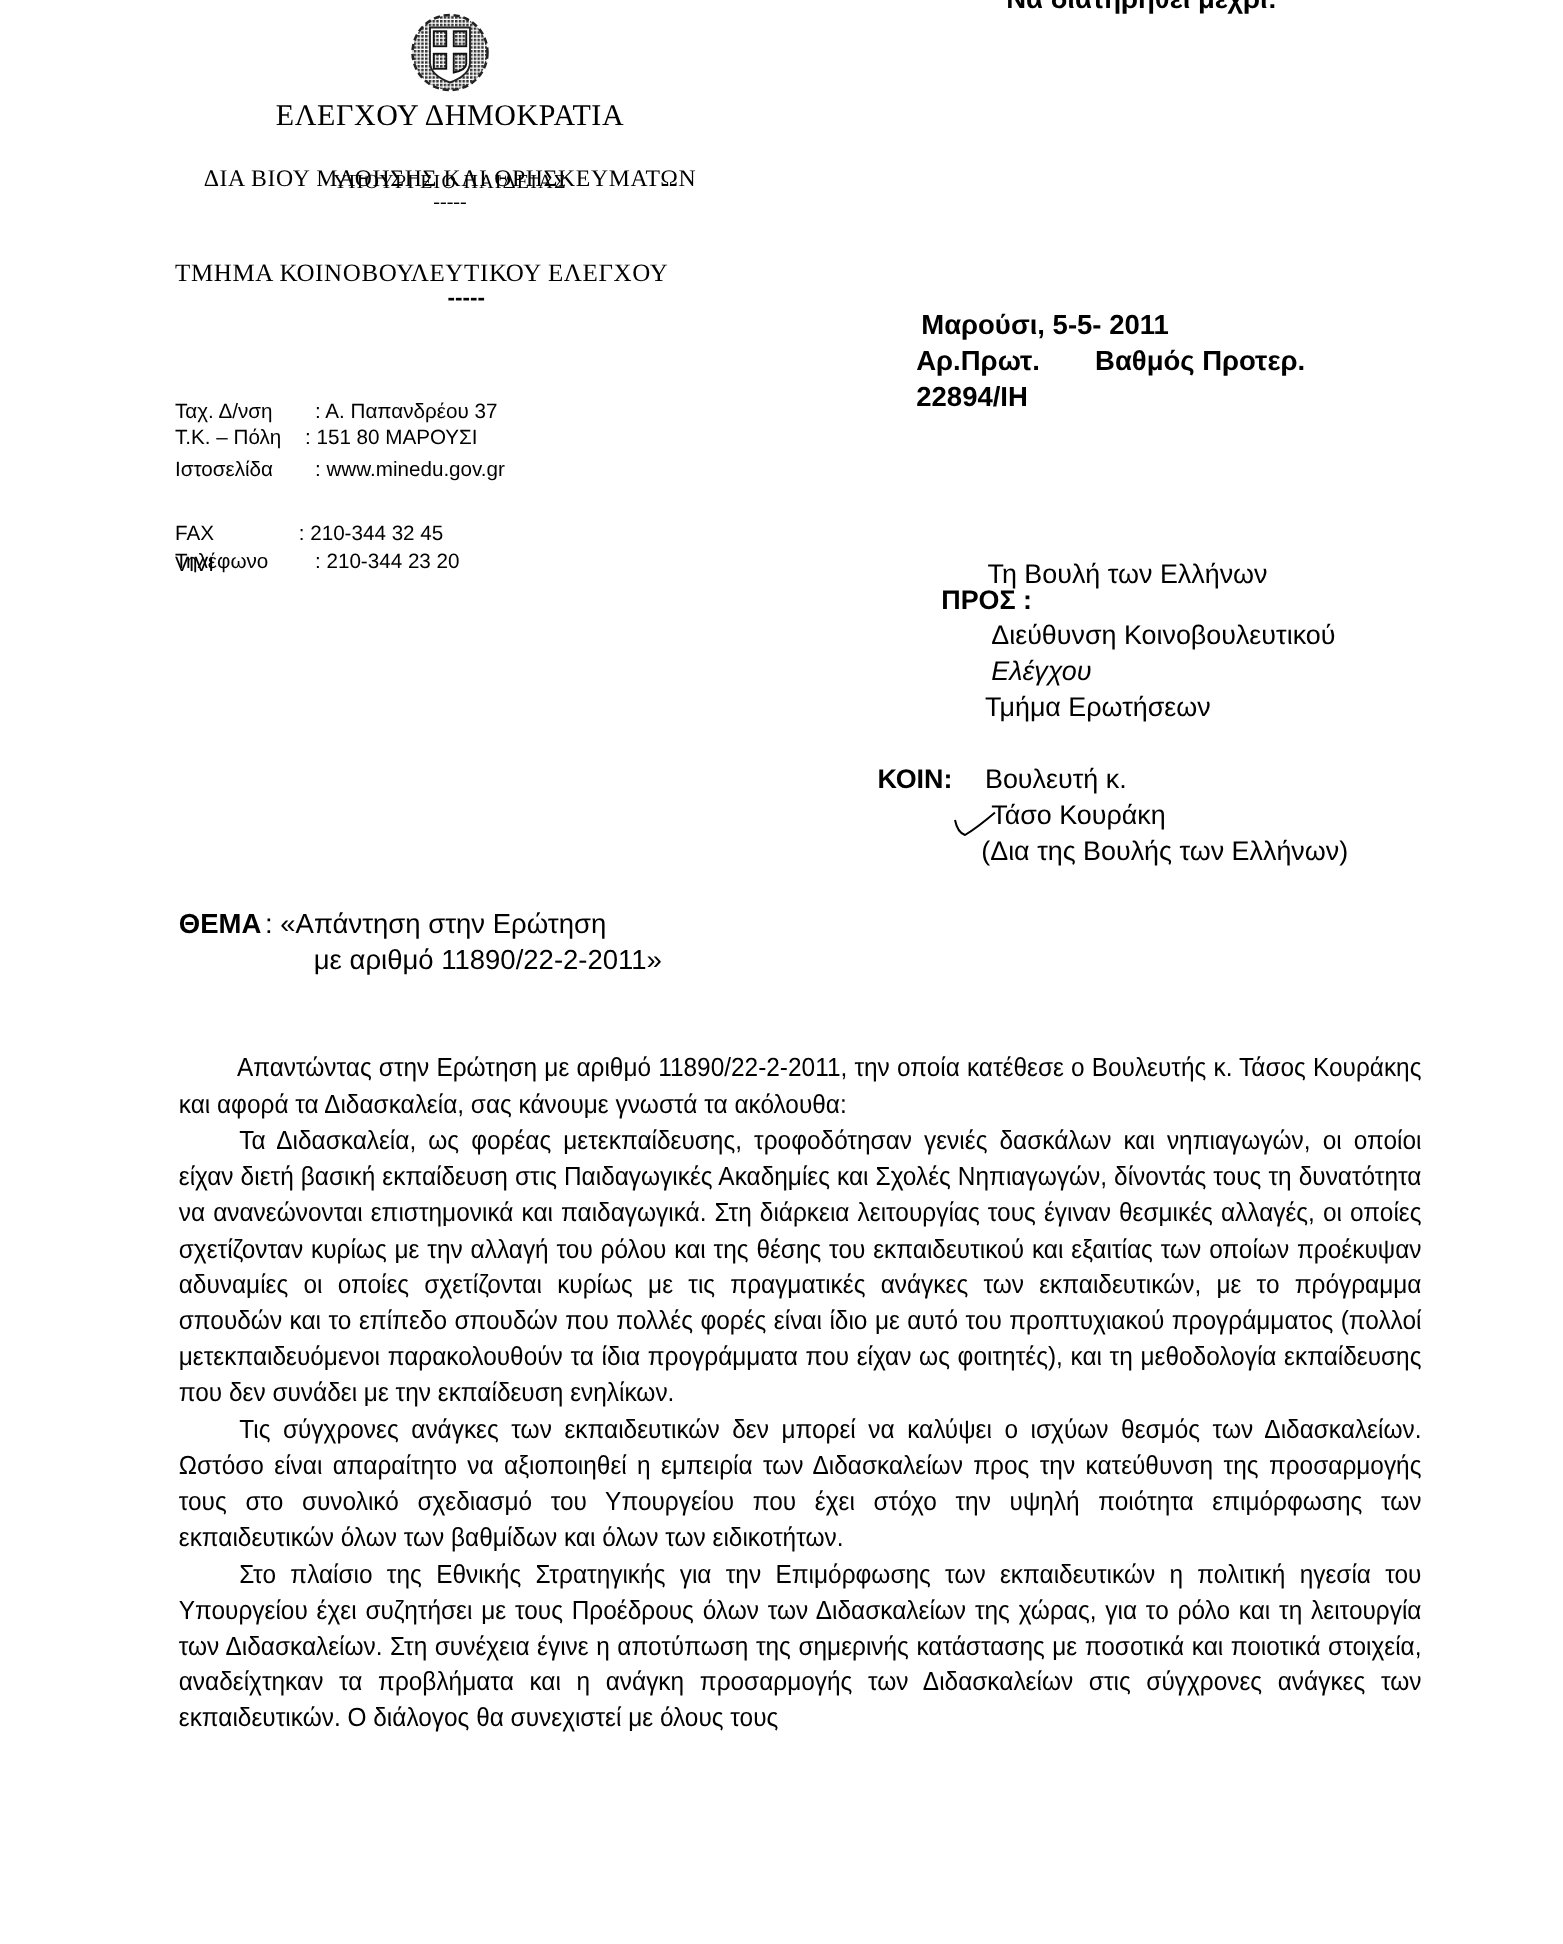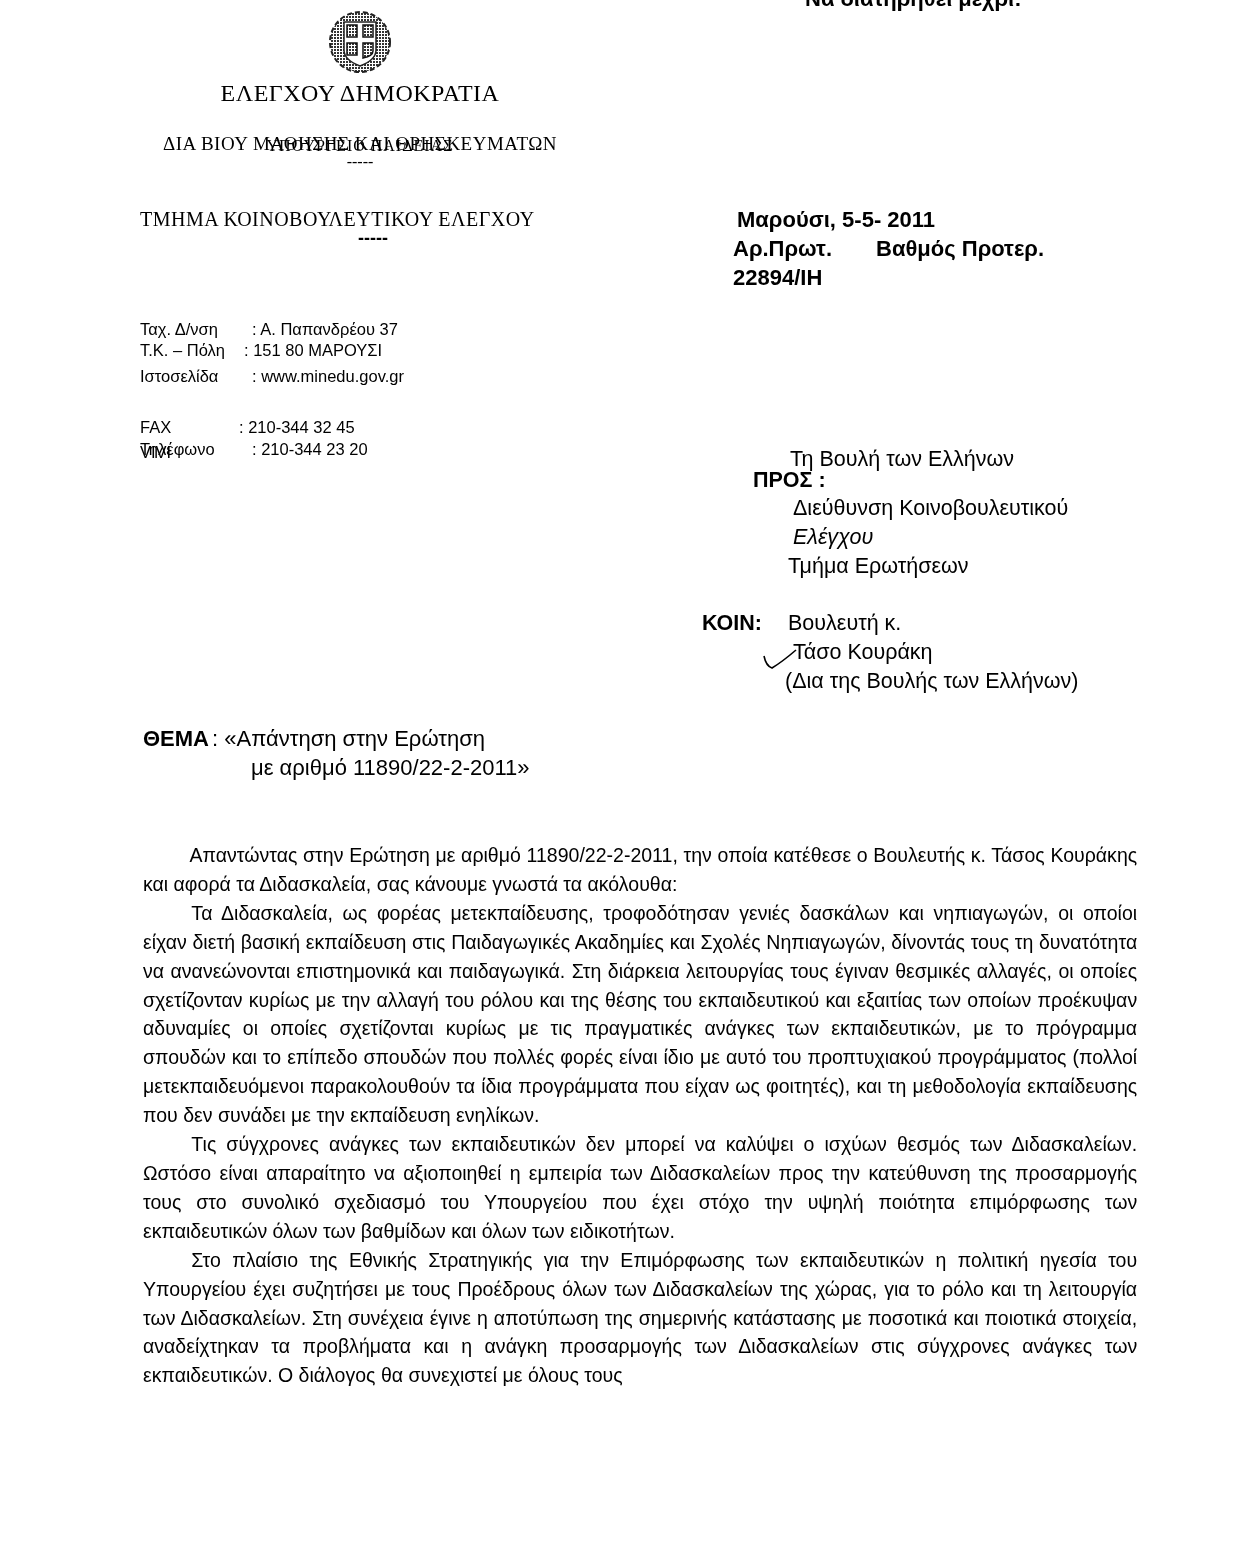--- a/index.html
+++ b/index.html
@@ -23,21 +23,21 @@
 
   .info { font-size: 16.5px; left: 140px; }
   .info .lbl { display: inline-block; }
   #info-0 { top: 320px; }
   #info-1 { top: 341px; }
   #info-2 { top: 367px; }
   #info-3 { top: 392px; margin-top: 48px; }
   #info-4 { top: 418px; }
   #info-5 { top: 443px; }
 
-  .meta { font-size: 22px; font-weight: bold; left: 733px; }
+  .meta { font-size: 22px; font-weight: bold; left: 733px; margin-top: 40px; }
   #meta-date { top: 207px; left: 737px; }
   #meta-prot { top: 236px; }
   #meta-prot .gap { display: inline-block; width: 44px; }
   #meta-num { top: 265px; }
 
   .recip { font-size: 21.5px; }
   #pros-label { left: 705px; top: 468px; font-weight: bold; margin-left: 48px; }
   #pros-0 { left: 790px; top: 447px; }
   #pros-1 { left: 793px; top: 496px; }
   #pros-2 { left: 793px; top: 525px; font-style: italic; }

